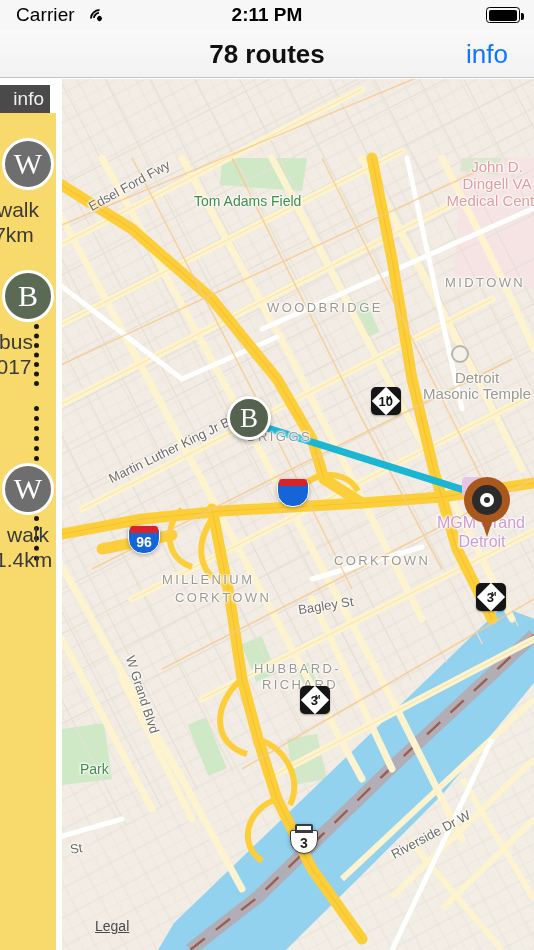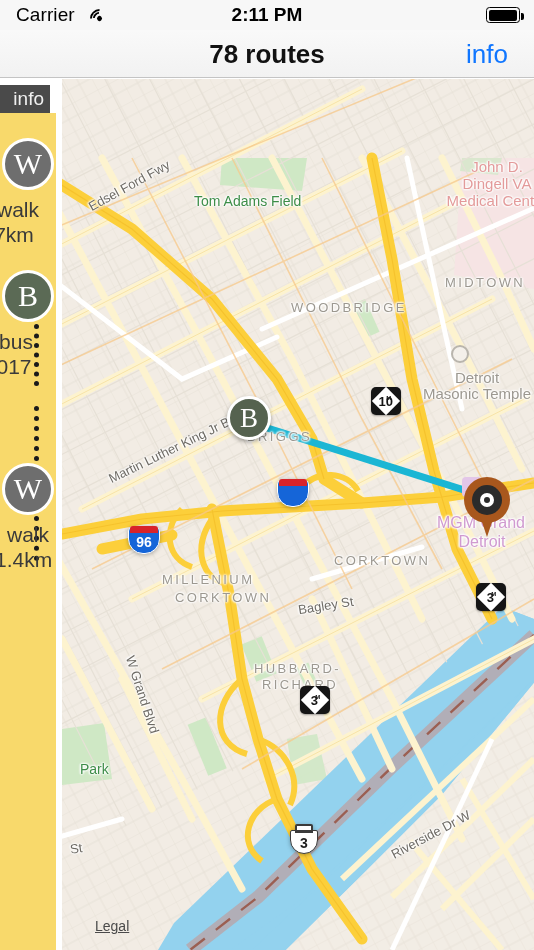--- a/index.html
+++ b/index.html
@@ -280,21 +280,21 @@
           <path d="M180 690 L472 520"></path>
         <path d="M70 79 L200 330 L290 510"></path>
           <path d="M170 79 L300 340 L380 490"></path>
         <path d="M260 79 L380 320 L440 440"></path>
       </g>
     </svg>
 
     <div class="routeline" style="left:188px; top:340px; width:230px; transform:rotate(17.5deg);"></div>
 
     <div class="maplabel lbl-neigh" style="left:383px; top:196px;">MIDTOWN</div>
-    <div class="maplabel lbl-neigh" style="left:205px; top:221px;margin-left:24px;">WOODBRIDGE</div>
+    <div class="maplabel lbl-neigh" style="left:205px; top:221px;">WOODBRIDGE</div>
     <div class="maplabel lbl-neigh" style="left:185px; top:350px;">BRIGGS</div>
     <div class="maplabel lbl-neigh" style="left:272px; top:474px;">CORKTOWN</div>
     <div class="maplabel lbl-neigh" style="left:100px; top:493px;">MILLENIUM</div>
     <div class="maplabel lbl-neigh" style="left:113px; top:511px;">CORKTOWN</div>
     <div class="maplabel lbl-neigh" style="left:192px; top:582px;">HUBBARD-</div>
     <div class="maplabel lbl-neigh" style="left:200px; top:598px;">RICHARD</div>
 
     <div class="maplabel lbl-park" style="left:132px; top:78px;margin-top:36px;">Tom Adams Field</div>
     <div class="maplabel lbl-park" style="left:18px; top:682px;">Park</div>
 

